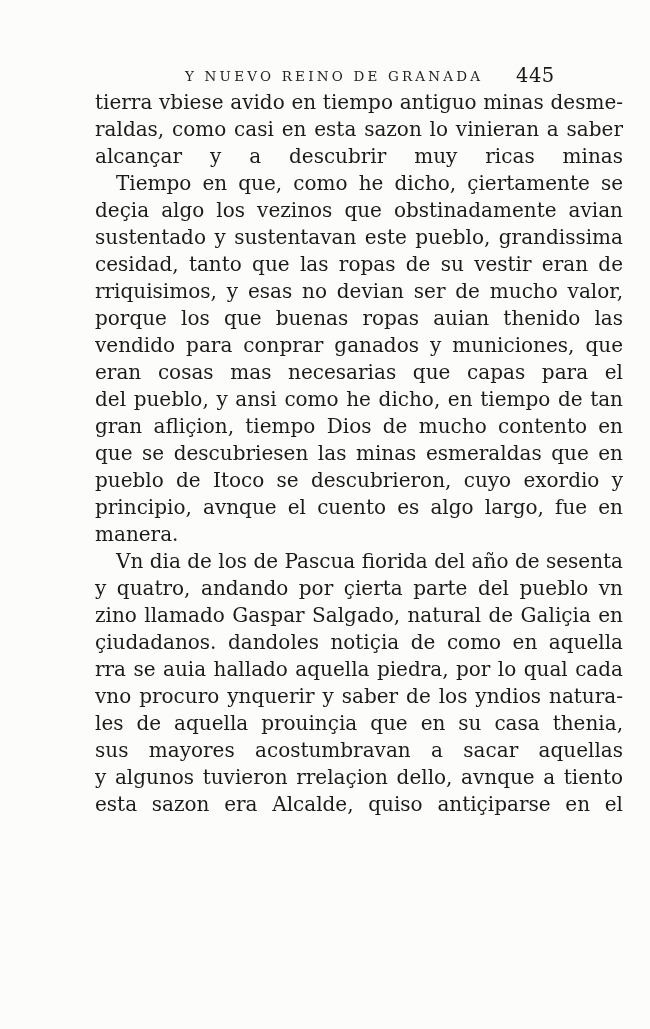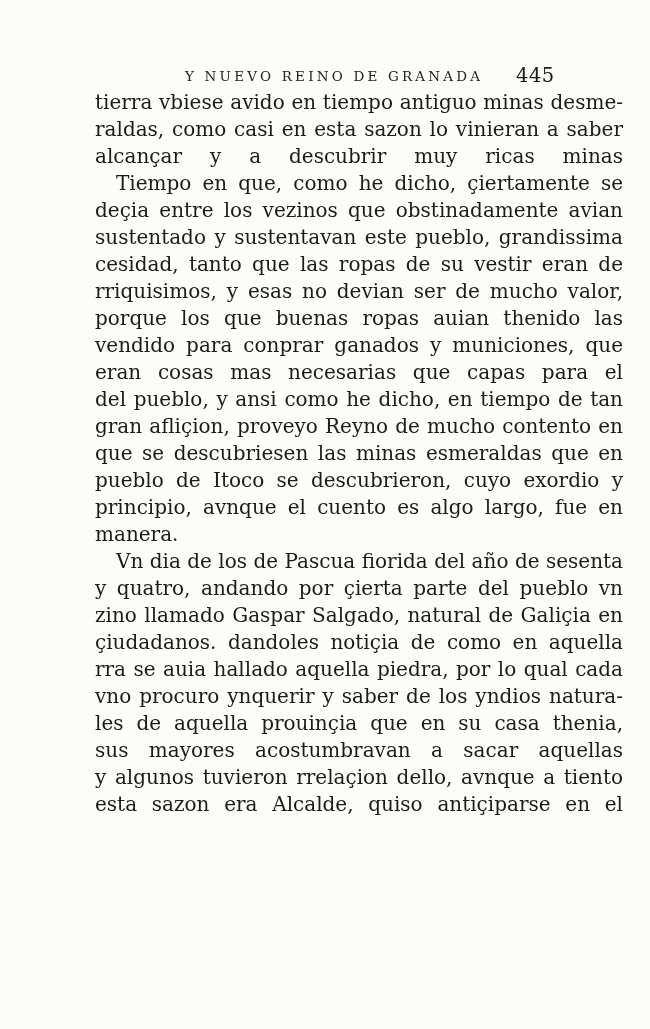--- a/index.html
+++ b/index.html
@@ -77,29 +77,29 @@
   <div class="running-header">
     <div class="running-title">Y NUEVO REINO DE GRANADA</div>
     <div class="page-number">445</div>
   </div>
 
   <div class="body-text">
     <div class="line">tierra vbiese avido en tiempo antiguo minas desme-</div>
     <div class="line">raldas, como casi en esta sazon lo vinieran a saber y</div>
     <div class="line">alcançar y a descubrir muy ricas minas desmeraldas.</div>
     <div class="line indent">Tiempo en que, como he dicho, çiertamente se pa-</div>
-    <div class="line">deçia entre los vezinos que obstinadamente avian</div>
+    <div class="line">deçia algo los vezinos que obstinadamente avian</div>
     <div class="line">sustentado y sustentavan este pueblo, grandissima ne-</div>
     <div class="line">cesidad, tanto que las ropas de su vestir eran de man-</div>
     <div class="line">rriquisimos, y esas no devian ser de mucho valor,</div>
     <div class="line">porque los que buenas ropas auian thenido las avian</div>
     <div class="line">vendido para conprar ganados y municiones, que</div>
     <div class="line">eran cosas mas necesarias que capas para el sustento</div>
     <div class="line">del pueblo, y ansi como he dicho, en tiempo de tan</div>
-    <div class="line">gran afliçion, proveyo Reyno de mucho contento en</div>
+    <div class="line">gran afliçion, tiempo Dios de mucho contento en</div>
     <div class="line">que se descubriesen las minas esmeraldas que en el</div>
     <div class="line">pueblo de Itoco se descubrieron, cuyo exordio y</div>
     <div class="line">principio, avnque el cuento es algo largo, fue en esta</div>
     <div class="line noforce">manera.</div>
     <div class="line indent">Vn dia de los de Pascua fiorida del año de sesenta</div>
     <div class="line">y quatro, andando por çierta parte del pueblo vn ve-</div>
     <div class="line">zino llamado Gaspar Salgado, natural de Galiçia en</div>
     <div class="line">çiudadanos. dandoles notiçia de como en aquella tie-</div>
     <div class="line">rra se auia hallado aquella piedra, por lo qual cada</div>
     <div class="line">vno procuro ynquerir y saber de los yndios natura-</div>

